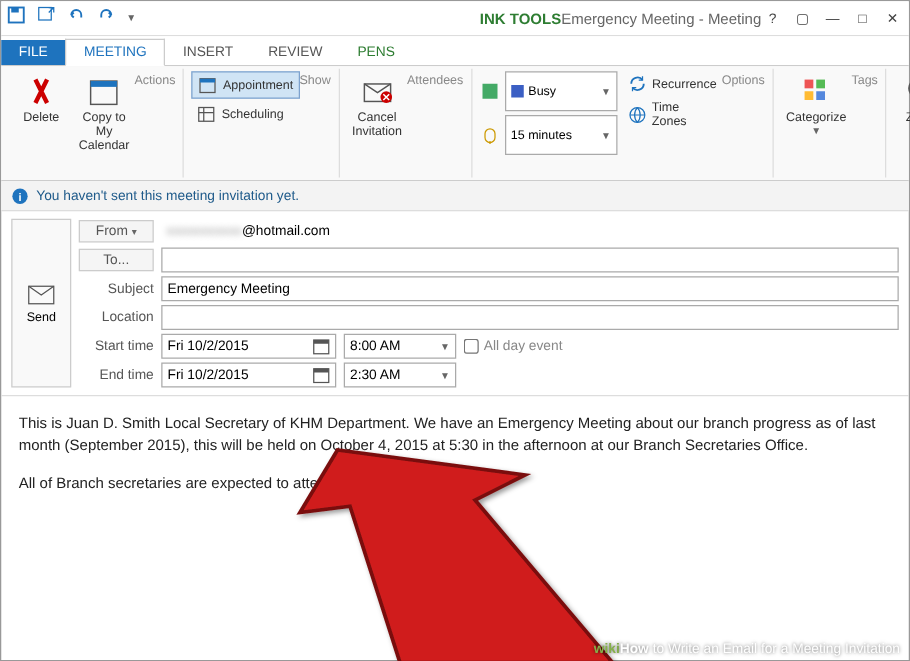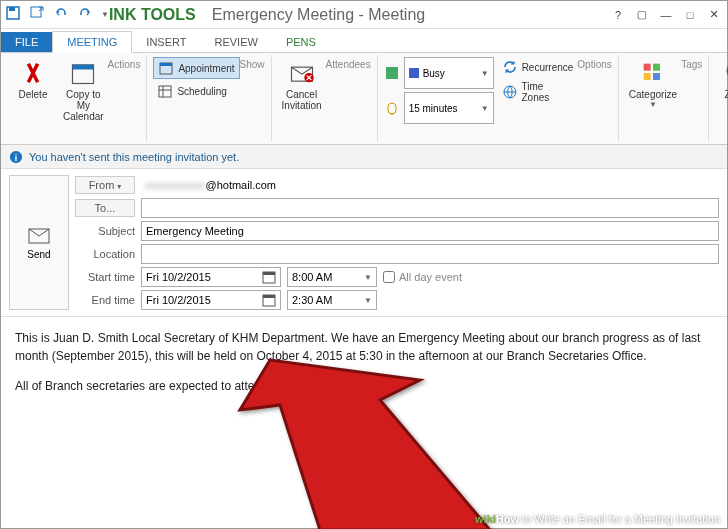--- a/index.html
+++ b/index.html
@@ -1,21 +1,21 @@
 <!DOCTYPE html>
 <html><head>
 <meta charset="utf-8">
 <style>
 *{box-sizing:border-box;margin:0;padding:0;font-family:"Segoe UI",Tahoma,sans-serif}
 body{background:#f0f0f0;width:728px;height:529px;overflow:hidden;position:relative}
 .window{background:#fff;width:100%;height:100%;border:1px solid #999;display:flex;flex-direction:column}
 .titlebar{height:28px;background:#fff;display:flex;align-items:center;padding:0 4px;border-bottom:1px solid #ddd}
 .qat{display:flex;gap:8px;align-items:center}
 .qat svg{width:16px;height:16px}
-.title-center{flex:1;text-align:center;font-size:16px;color:#666;display:flex;justify-content:flex-start;gap:16px}
+.title-center{flex:1;text-align:center;font-size:12px;color:#666;display:flex;justify-content:flex-end;}
 .title-center .ink{color:#2e7d32;font-weight:600}
 .win-controls{display:flex;gap:6px}
 .win-controls span{width:18px;height:18px;display:flex;align-items:center;justify-content:center;font-size:11px;color:#444;cursor:pointer}
 .tabs{height:24px;display:flex;align-items:flex-end;background:#fff;border-bottom:1px solid #ccc}
 .tab{padding:4px 14px;font-size:11px;color:#555;cursor:pointer}
 .tab.file{background:#1e73be;color:#fff}
 .tab.active{border:1px solid #ccc;border-bottom:1px solid #fff;background:#fff;color:#1e73be;margin-bottom:-1px}
 .tab.pens{color:#2e7d32}
 .ribbon{height:92px;background:#f9f9f9;border-bottom:1px solid #ccc;display:flex;padding:2px 4px}
 .group{border-right:1px solid #ddd;padding:2px 6px;display:flex;flex-direction:row;justify-content:space-between}
@@ -24,21 +24,21 @@
 .bigbtn{display:flex;flex-direction:column;align-items:center;justify-content:center;padding:2px 4px;cursor:pointer;font-size:10px;color:#333;text-align:center;min-width:44px}
 .bigbtn svg{width:28px;height:28px;margin-bottom:2px}
 .smallbtn{display:flex;align-items:center;gap:4px;padding:2px 4px;font-size:10px;color:#333;cursor:pointer}
 .smallbtn svg{width:16px;height:16px}
 .smallbtn.sel{background:#d0e4f5;border:1px solid #7da2ce}
 .stack{display:flex;flex-direction:column;gap:2px}
 .sel-box{display:flex;align-items:center;border:1px solid #aaa;background:#fff;font-size:10px;padding:1px 4px;height:32px;min-width:90px;justify-content:space-between}
 .infobar{height:24px;background:#f3f3f3;border-bottom:1px solid #ddd;display:flex;align-items:center;padding:0 8px;font-size:11px;color:#1e5a8a;gap:6px}
 .infobar svg{width:14px;height:14px}
 .compose{padding:6px 8px;display:flex;gap:6px;border-bottom:1px solid #ddd}
-.sendcol{width:60px;display:flex;flex-direction:column;align-items:center;justify-content:center;border:1px solid #ccc;background:#f9f9f9;cursor:pointer;font-size:10px;padding:8px 2px}
+.sendcol{width:48px;display:flex;flex-direction:column;align-items:center;justify-content:center;border:1px solid #ccc;background:#f9f9f9;cursor:pointer;font-size:10px;padding:8px 2px}
 .sendcol svg{width:24px;height:20px;margin-bottom:4px}
 .fields{flex:1;display:flex;flex-direction:column;gap:3px}
 .frow{display:flex;align-items:center;gap:6px}
 .flabel{width:60px;font-size:11px;color:#555;text-align:right}
 .flabel.btn{border:1px solid #ccc;background:#f5f5f5;text-align:center;padding:2px 0;cursor:pointer}
 .finput{flex:1;border:1px solid #aaa;height:20px;font-size:11px;padding:0 4px;background:#fff}
 .dtrow{display:flex;align-items:center;gap:6px}
 .dtrow .flabel{width:60px}
 .dbox{border:1px solid #aaa;height:20px;width:140px;font-size:11px;padding:0 4px;display:flex;align-items:center;justify-content:space-between;background:#fff}
 .tbox{border:1px solid #aaa;height:20px;width:90px;font-size:11px;padding:0 4px;display:flex;align-items:center;justify-content:space-between;background:#fff}

